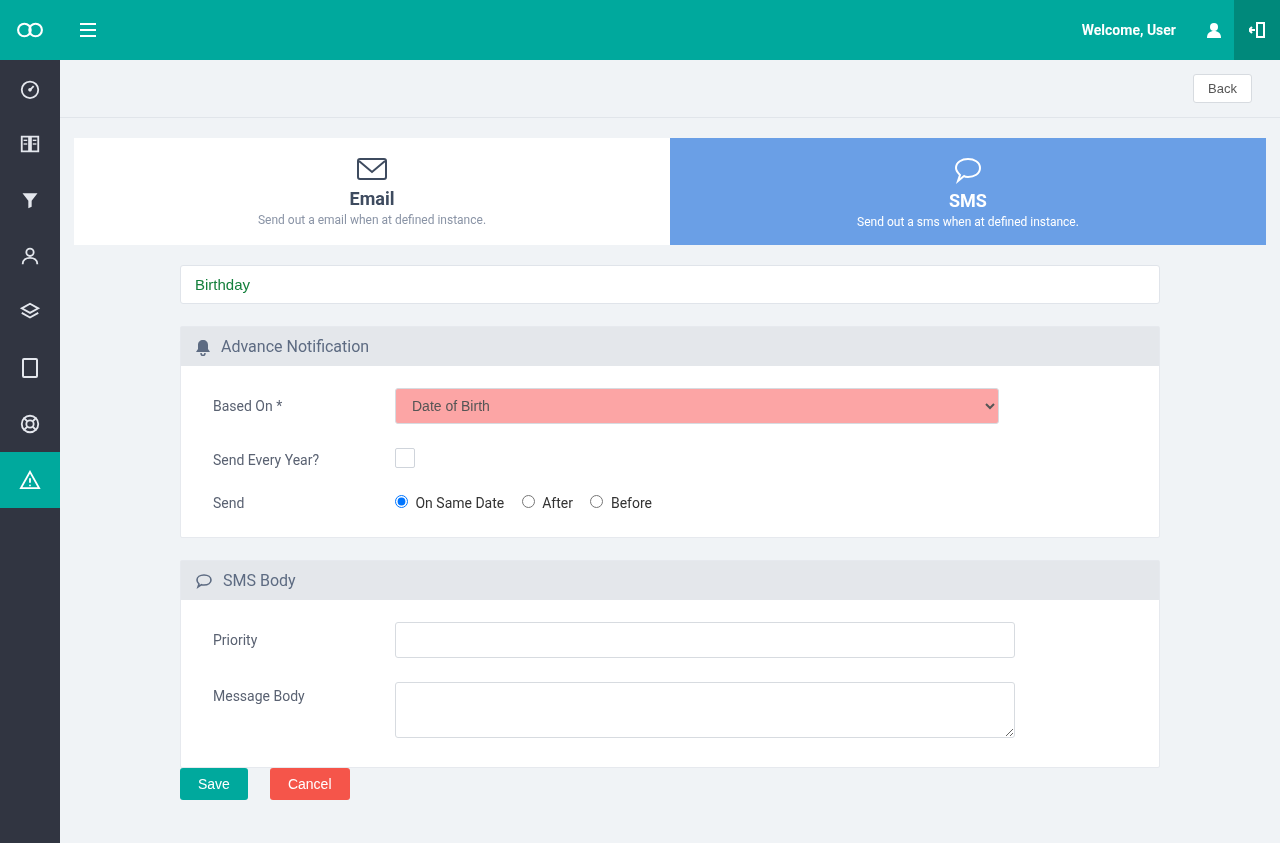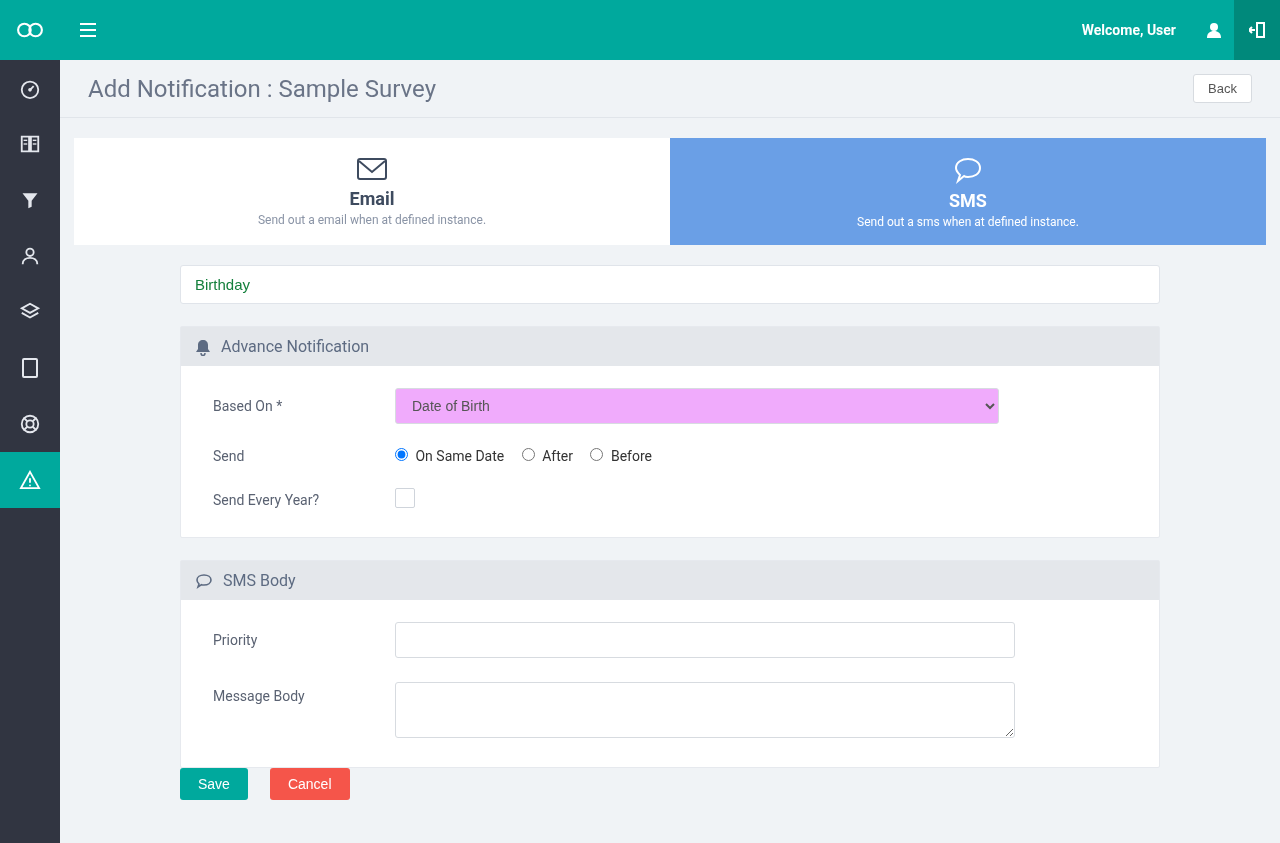--- a/index.html
+++ b/index.html
@@ -228,21 +228,21 @@
   .control-col {
     flex: 1;
   }
   select.form-control {
     width: 604px;
     border: 1px solid #d7dbe0;
     border-radius: 3px;
     padding: 8px 12px;
     font-size: 14px;
     color: #555;
-    background: #f0abfc;
+    background: #fca5a5;
   }
   .radio-group label {
     margin-right: 14px;
     font-size: 14px;
     color: #333;
   }
   .radio-group input { margin-right: 4px; }
   .checkbox-box {
     width: 20px;
     height: 20px;
@@ -384,21 +384,20 @@
       <path d="M12 2 L22 20 L2 20 Z" fill="none" stroke="currentColor" stroke-width="2"></path>
       <line x1="12" y1="9" x2="12" y2="14" stroke="currentColor" stroke-width="2"></line>
       <circle cx="12" cy="17" r="1" fill="currentColor"></circle>
     </svg>
   </div>
 </div>
 
 <div class="main">
 
   <div class="page-header">
-    <div class="page-title">Add Notification : Sample Survey</div>
     <button class="back-btn">Back</button>
   </div>
 
   <div class="content-box">
     <div class="tabs">
       <div class="tab inactive">
         <svg class="tab-icon" width="32" height="26" viewBox="0 0 32 26">
           <rect x="2" y="3" width="28" height="20" rx="2" fill="none" stroke="#3e4b5f" stroke-width="2"></rect>
           <path d="M3 5 L16 16 L29 5" fill="none" stroke="#3e4b5f" stroke-width="2"></path>
         </svg>
@@ -429,40 +428,40 @@
         <div class="panel-body">
           <div class="row">
             <div class="label-col">Based On *</div>
             <div class="control-col">
               <select class="form-control">
                 <option>Date of Birth</option>
               </select>
             </div>
           </div>
           <div class="row">
+            <div class="label-col">Send Every Year?</div>
+            <div class="control-col">
+              <span class="checkbox-box"></span>
+            </div>
+          </div>
+          <div class="row">
             <div class="label-col">Send</div>
             <div class="control-col radio-group">
               <label>
                 <input type="radio" name="send" checked="" style="">
                 <span>On Same Date</span>
               </label>
               <label>
                 <input type="radio" name="send" style="">
                 <span>After</span>
               </label>
               <label>
                 <input type="radio" name="send" style="">
                 <span>Before</span>
               </label>
-            </div>
-          </div>
-          <div class="row">
-            <div class="label-col">Send Every Year?</div>
-            <div class="control-col">
-              <span class="checkbox-box"></span>
             </div>
           </div>
         </div>
       </div>
 
       
       <div class="panel">
         <div class="panel-header">
           <svg width="18" height="16" viewBox="0 0 18 16">
             <path d="M2 7 C2 4 5 2 9 2 C13 2 16 4 16 7 C16 10 13 12 9 12 C8 12 7 12 6.5 11.7 L3 14 L4 11 C3 10 2 9 2 7 Z" fill="none" stroke="#5d6b82" stroke-width="1.6"></path>

